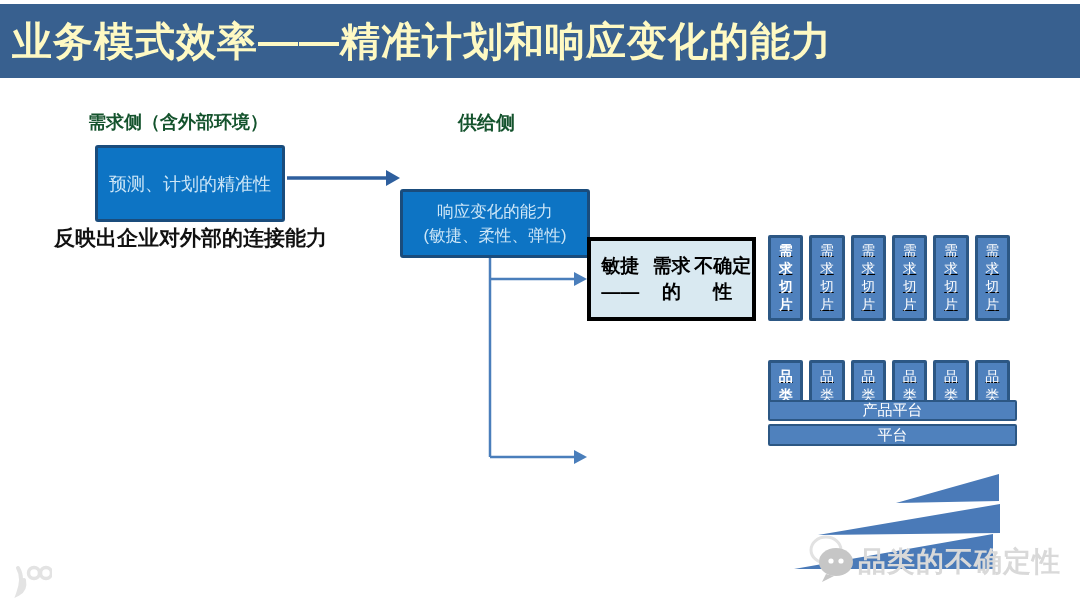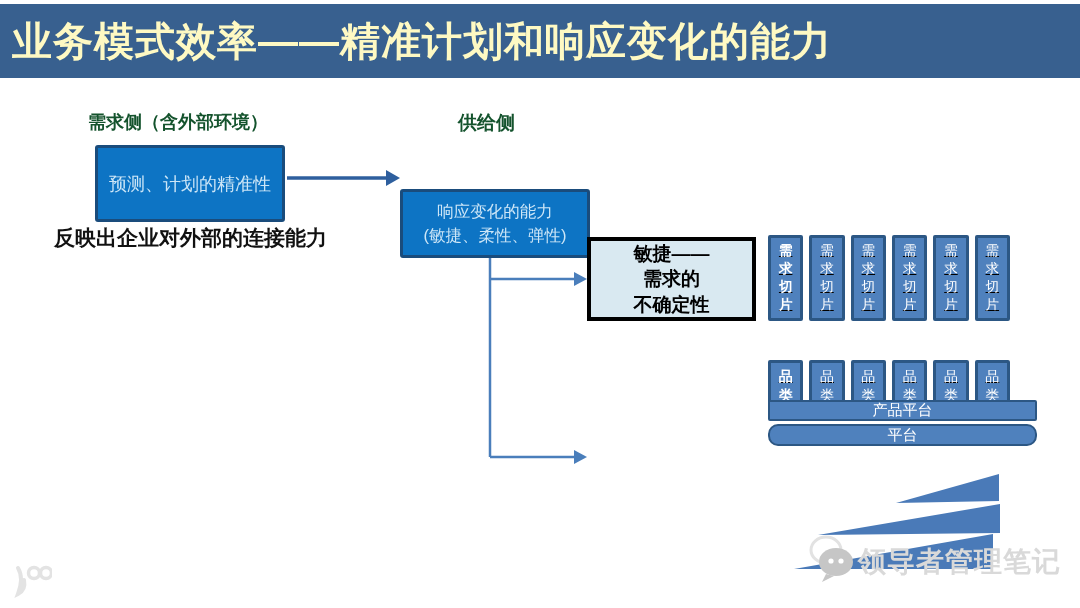--- a/index.html
+++ b/index.html
@@ -31,46 +31,46 @@
     position:absolute; background:#0D74C4; border:3px solid #1A4C7C; border-radius:3px;
     display:flex; flex-direction:column; align-items:center; justify-content:center;
     color:#CDE6F7; text-align:center; box-sizing:border-box;
   }
   #demand-box { left:95px; top:145px; width:190px; height:77px; font-size:18px; }
   #supply-box { left:400px; top:142px; width:190px; height:69px; font-size:16.5px; line-height:1.45;margin-top:47px; }
 
   
   .light-box {
     position:absolute; background:#D9E9F1; border:4px solid #000000;
-    display:flex; flex-direction:column; align-items:center; justify-content:center;
+    display:flex; flex-direction:row; align-items:center; justify-content:center;
     color:#000; font-weight:bold; text-align:center; box-sizing:border-box;
   }
   #agility-box { left:587px; top:237px; width:169px; height:84px; font-size:19px; line-height:1.35; }
   #flex-box    { left:587px; top:347px; width:169px; height:219px; font-size:20px; line-height:1.55; }
 
   
   .stack-row { position:absolute; left:768px; width:242px; display:flex; gap:6px;text-decoration:underline; }
   #slice-row    { top:235px; height:86px; }
   #category-row { top:332px; height:49px;margin-top:28px; }
   .small-box {
     flex:1; background:#4F81BD; border:3px solid #2C5784; border-radius:2px;
     box-sizing:border-box; color:#ffffff;
     display:flex; justify-content:center; align-items:flex-start; padding-top:4px;
   }
   .vtext { word-break:break-all; width:15px; text-align:center; font-size:13.5px; line-height:18px; }
   #category-row .vtext { font-size:14px; line-height:19px; }
   .small-box.first .vtext { font-weight:bold; }
 
   .platform-bar {
-    position:absolute; left:768px; width:269px; background:#4F81BD; border:2.5px solid #2C5784;
+    position:absolute; left:768px; width:249px; background:#4F81BD; border:2.5px solid #2C5784;
     border-radius:2px; box-sizing:border-box; color:#ffffff; font-size:15px;
     display:flex; align-items:center; justify-content:center;
   }
   #product-platform-bar { top:400px; height:21px; }
-  #platform-bar         { top:424px; height:22px;border-radius:10px; }
+  #platform-bar         { top:424px; height:22px; }
 
   
   #overlay { position:absolute; left:0; top:0; width:1080px; height:608px; pointer-events:none; }
 
   
   .wm { position:absolute; color:#D6D6D6; font-weight:bold; white-space:nowrap; }
   #wm-right { left:858px; top:543px; font-size:28px; color:#D9D9D9; letter-spacing:1px; }
   #wm-left  { left:52px;  top:570px; font-size:24px; color:#E3E3E3; letter-spacing:2px;margin-top:48px; }
   .wm-icon { position:absolute; }
   #wm-right-icon { left:806px; top:534px; }
@@ -175,21 +175,21 @@
     <span>平台</span>
   </div>
 
   <svg class="wm-icon" id="wm-right-icon" width="52" height="50" viewBox="0 0 52 50">
     <ellipse cx="20" cy="16" rx="15" ry="13" fill="none" stroke="#E2E2E2" stroke-width="3"></ellipse>
     <ellipse cx="30" cy="28" rx="17" ry="14" fill="#C6C6C6"></ellipse>
     <path d="M20 40 L16 48 L28 42 Z" fill="#C6C6C6"></path>
     <circle cx="25" cy="27" r="2.6" fill="#ffffff"></circle>
     <circle cx="35" cy="27" r="2.6" fill="#ffffff"></circle>
   </svg>
-  <div class="wm" id="wm-right">领导者管理笔记</div>
+  <div class="wm" id="wm-right">品类的不确定性</div>
 
   <svg class="wm-icon" id="wm-left-icon" width="42" height="42" viewBox="0 0 42 42">
     <path d="M8 8 Q14 18 8 34 Q16 30 14 20" fill="none" stroke="#E3E3E3" stroke-width="4" stroke-linecap="round"></path>
     <circle cx="24" cy="13" r="5.5" fill="none" stroke="#E3E3E3" stroke-width="3.5"></circle>
     <circle cx="36" cy="13" r="5.5" fill="none" stroke="#E3E3E3" stroke-width="3.5"></circle>
   </svg>
   <div class="wm" id="wm-left">大数跨境</div>
 
 </div>
 

